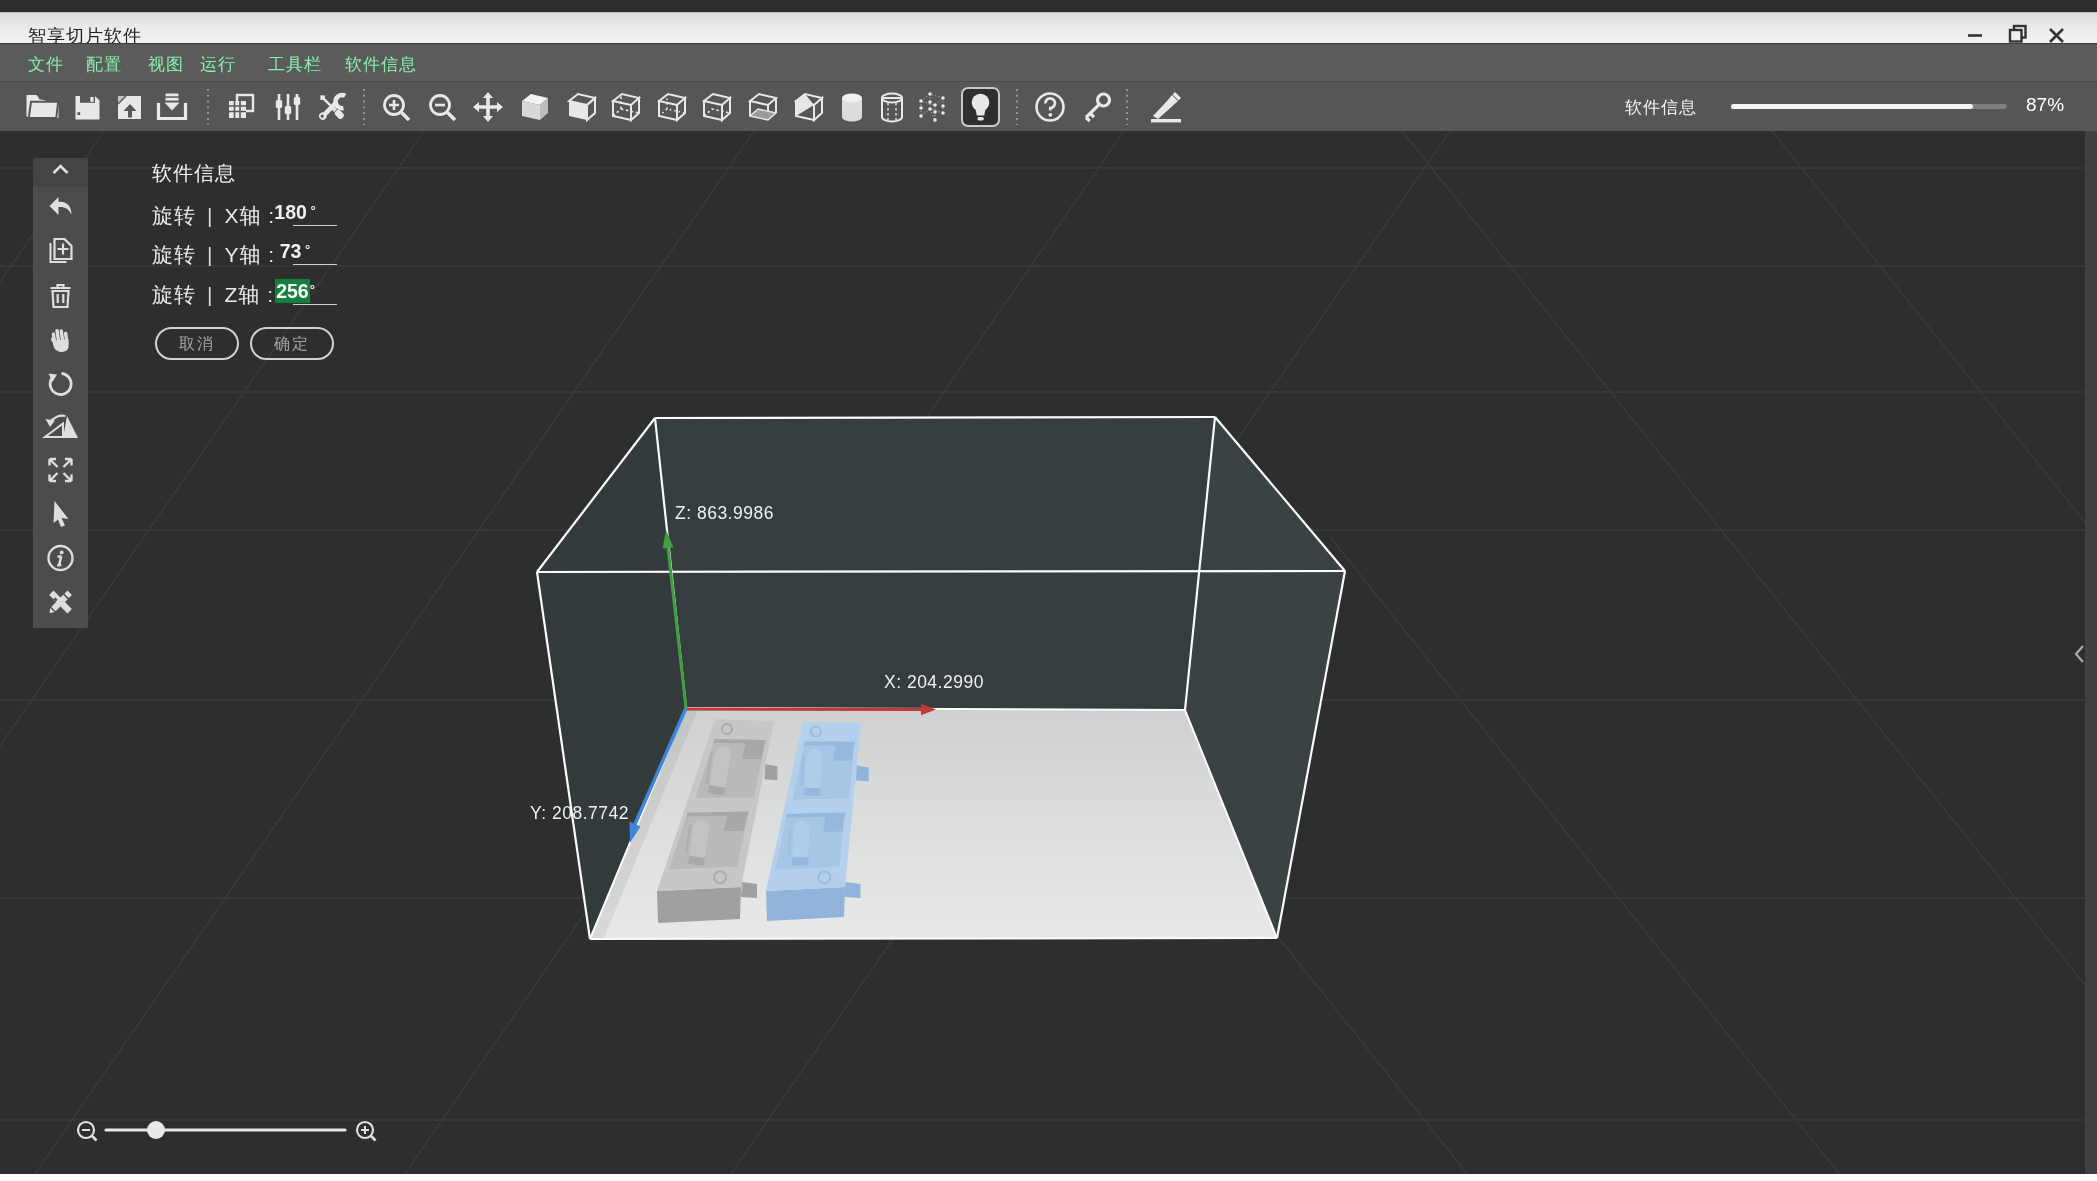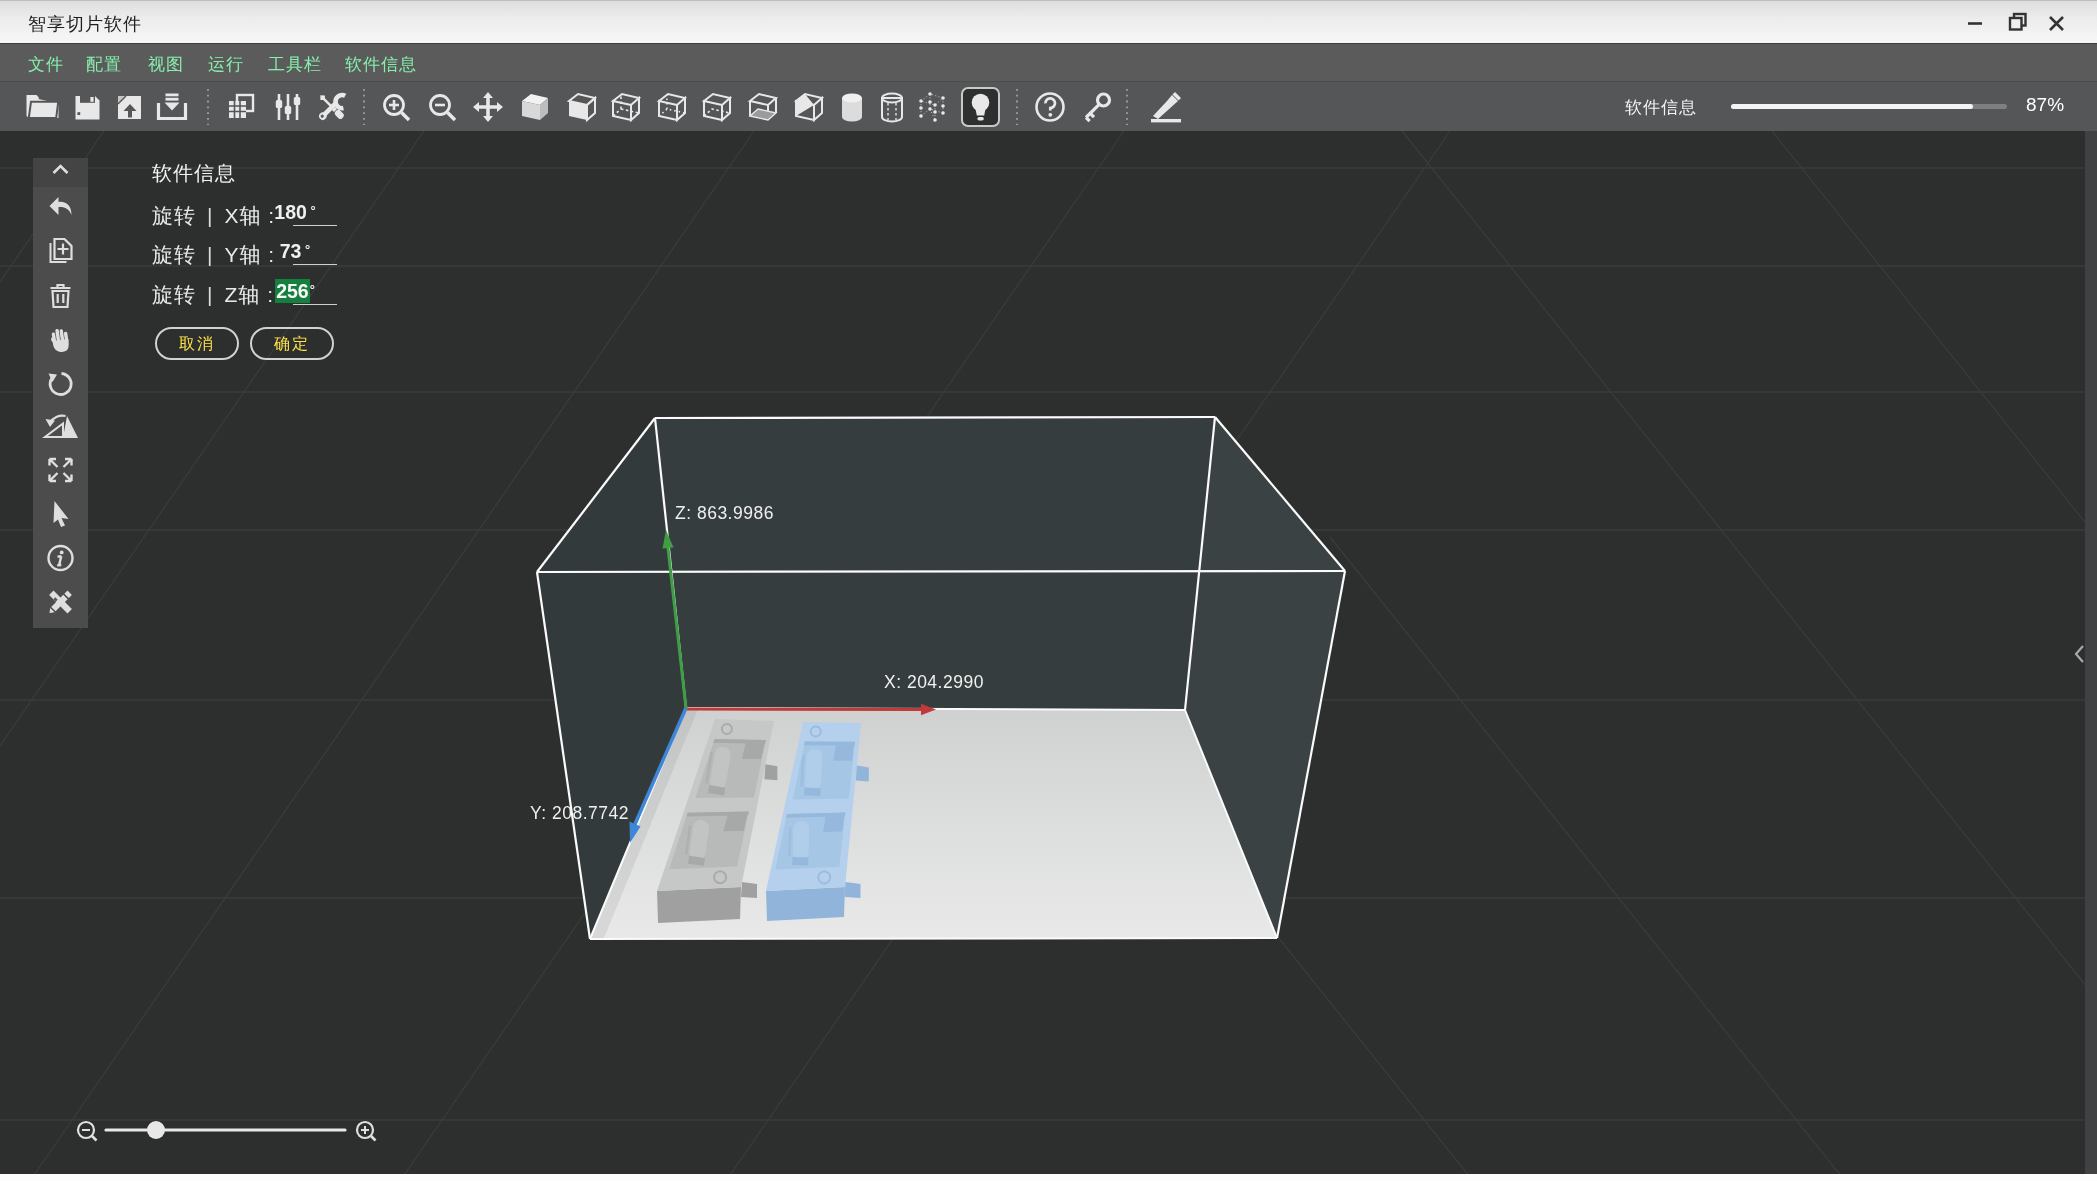--- a/index.html
+++ b/index.html
@@ -1,39 +1,39 @@
 <!DOCTYPE html>
 <html><head>
 <meta charset="utf-8">
 <style>
   * { margin:0; padding:0; box-sizing:border-box; }
   html,body { width:2097px; height:1181px; overflow:hidden; background:#2d2e2e;
     font-family:"Liberation Sans", sans-serif; }
   .abs { position:absolute; }
   
-  #titlebar { position:absolute; left:0; top:0; width:2097px; height:43px;
+  #titlebar { position:absolute; left:0; top:12px; width:2097px; height:43px;
     background:linear-gradient(180deg,#dedede 0%,#ececec 40%,#f7f7f7 100%);
     border-top:1px solid #bfbfbf; }
   #titlebar .ttl { position:absolute; left:28px; top:11px; font-size:18px; color:#1f1f1f; letter-spacing:1px;}
   #menubar { position:absolute; left:0; top:43px; width:2097px; height:38px;
     background:#5b5b5b; border-top:1px solid #3c3c3c; }
   .menuitem { position:absolute; top:9px; font-size:17px; color:#86efac; letter-spacing:1px;}
   #toolbar { position:absolute; left:0; top:81px; width:2097px; height:50px; background:#555657; border-top:1px solid #4c4c4c;}
   
   #scene { position:absolute; left:0; top:0; }
   
   #lefttools { position:absolute; left:33px; top:158px; width:55px; height:470px; background:#4c4c4c; }
   #lefttools .hd { position:absolute; left:0; top:0; width:55px; height:29px; background:#444444;}
   
   .ptxt { position:absolute; color:#e9e9e9; font-size:21px; letter-spacing:1px;}
   .bar { display:inline-block; margin:0 11px; transform:scaleY(0.95); font-weight:300; color:#dcdcdc;}
   .pval { position:absolute; color:#f0f0f0; font-size:19.5px; text-align:center;font-weight:bold; }
   .uline { position:absolute; height:1px; background:#cfcfcf; width:44px; left:293px;}
   .pbtn { position:absolute; width:84px; height:33px; border:2px solid #d2d2d2; border-radius:17px;
-     color:#fde047; font-size:16px; text-align:center; line-height:29px; letter-spacing:2px;}
+     color:#a3a3a3; font-size:16px; text-align:center; line-height:29px; letter-spacing:2px;}
   
   #loadtxt { position:absolute; left:1625px; top:14px; font-size:17px; color:#f2f2f2; letter-spacing:1px;}
   #ptrack { position:absolute; left:1731px; top:22px; width:276px; height:5px; background:#7e7f80; border-radius:3px;}
   #pfill { position:absolute; left:0; top:0; width:242px; height:5px; background:#f4f4f4; border-radius:3px;}
   #ppct { position:absolute; left:2026px; top:12px; font-size:19px; color:#ffffff;}
   #btmstrip { position:absolute; left:0; top:1174px; width:2097px; height:7px; background:#fdfdfd;}
   #rstrip { position:absolute; left:2085px; top:131px; width:12px; height:1043px; background:#404142;}
 </style>
 </head>
 <body>
@@ -148,21 +148,21 @@
     <line x1="13" y1="22.5" x2="27" y2="22.5" stroke="#333" stroke-width="2.6"></line>
     <rect x="59" y="13" width="11.5" height="11.5" fill="none" stroke="#333" stroke-width="2.4"></rect>
     <rect x="55" y="17" width="11.5" height="11.5" fill="#eee" stroke="#333" stroke-width="2.4"></rect>
     <path d="M95 16 L108 29 M108 16 L95 29" stroke="#333" stroke-width="2.6"></path>
   </svg>
 </div>
 <div id="menubar">
   <div class="menuitem" style="left:28px">文件</div>
   <div class="menuitem" style="left:86px">配置</div>
   <div class="menuitem" style="left:148px">视图</div>
-  <div class="menuitem" style="left:208px">运行</div>
+  <div class="menuitem" style="left:200px">运行</div>
   <div class="menuitem" style="left:268px">工具栏</div>
   <div class="menuitem" style="left:345px">软件信息</div>
 </div>
 <div id="toolbar">
   <svg class="abs" style="left:0;top:0" width="1250" height="50" viewBox="0 0 1250 50" id="tbicons">
       <g transform="translate(42,25)">
         <path d="M-15.5 9 L-15.5 -12 L-5.5 -12 L-3 -9.2 L16.5 -4.6 L16.5 11 L-13 11 Z" fill="#e8e8e8"></path>
         <path d="M-3.2 -9 L16.5 -4.4" stroke="#555657" stroke-width="1.8"></path>
         <path d="M-13.2 11 L-11 -5.2 L16.2 -5.2 L14.2 11 Z" fill="#e8e8e8" stroke="#555657" stroke-width="2"></path>
       </g>

